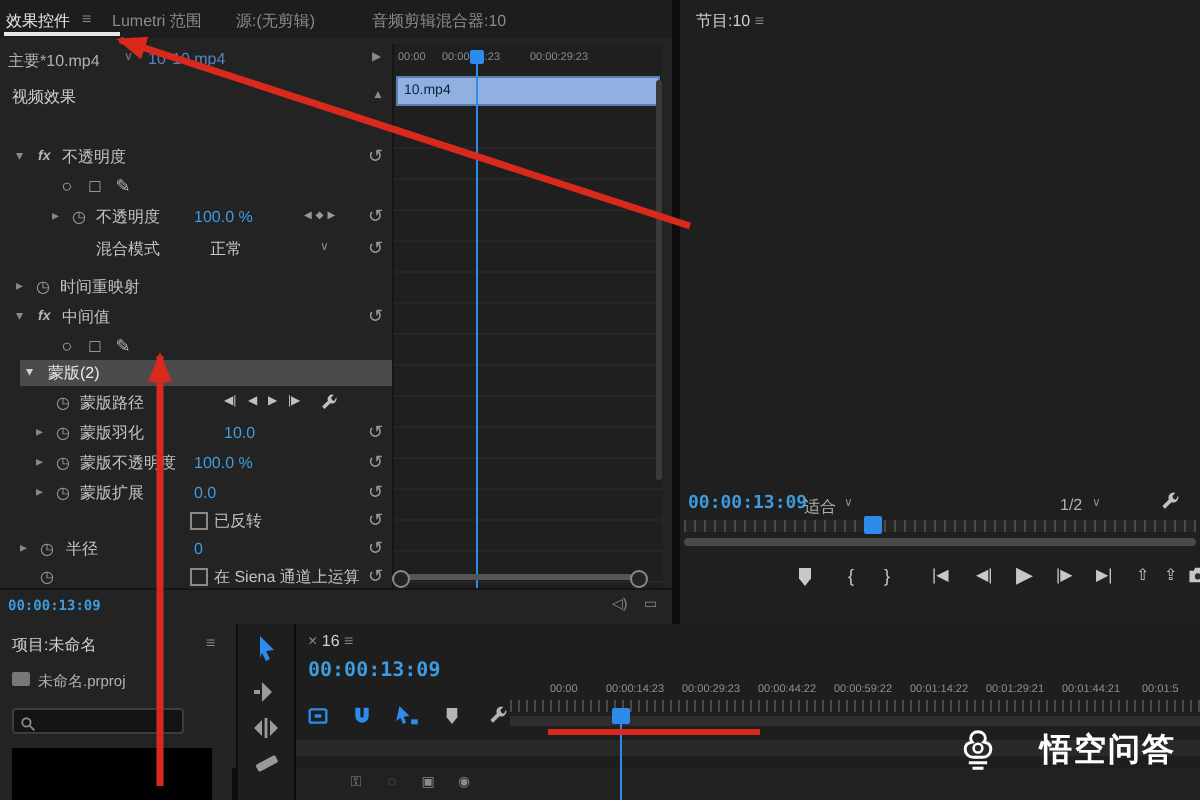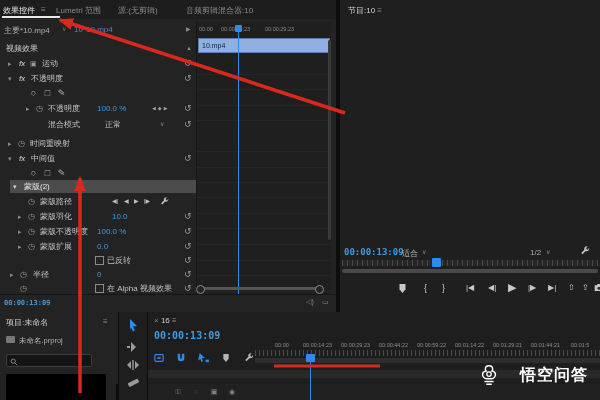--- a/index.html
+++ b/index.html
@@ -123,27 +123,20 @@
         <span style="left:24px;">00:00:14:23</span>
         <span style="left:68px;">00:00:29:23</span>
       </div>
       <div id="ecp-clipbar" class="abs">10.mp4</div>
       <div class="kf-grid abs"></div>
       <div class="playhead-v abs" style="left:41px;top:4px;height:268px;"></div>
       <div class="abs" style="left:38px;top:3px;width:7px;height:7px;background:#2d8ceb;border-radius:1px;"></div>
     </div>
     <div class="vscroll abs"></div>
 
-    <div class="erow abs" style="top:56px;">
-      <span class="tw" style="left:8px;">▸</span>
-      <span class="fxb" style="left:19px;">fx</span>
-      <span class="clock" style="left:30px;font-size:7px;">▣</span>
-      <span class="lbl" style="left:42px;">运动</span>
-      <span class="reset">↺</span>
-    </div>
 
     <div class="erow abs" style="top:71px;">
       <span class="tw" style="left:8px;">▾</span>
       <span class="fxb" style="left:19px;">fx</span>
       <span class="lbl" style="left:31px;">不透明度</span>
       <span class="reset">↺</span>
     </div>
 
     <div class="erow abs" style="top:86px;">
       <span class="masktool" style="left:28px;">○</span>
@@ -237,21 +230,21 @@
       <span class="tw" style="left:10px;">▸</span>
       <span class="clock" style="left:20px;">◷</span>
       <span class="lbl" style="left:33px;">半径</span>
       <span class="val" style="left:97px;">0</span>
       <span class="reset">↺</span>
     </div>
 
     <div class="erow abs" style="top:281px;">
       <span class="clock" style="left:20px;">◷</span>
       <span class="cb" style="left:95px;"></span>
-      <span class="lbl" style="left:107px;">在 Alpha 视频效果</span>
+      <span class="lbl" style="left:107px;">在 Siena 通道上运算</span>
       <span class="reset">↺</span>
     </div>
 
     <div id="ecp-slider"></div>
 
     <div id="ecp-footer" class="abs">
       <span class="tc" style="position:absolute;left:4px;top:4px;">00:00:13:09</span>
       <span style="position:absolute;left:306px;top:3px;color:#8a8a8a;font-size:7px;">◁)</span>
       <span style="position:absolute;left:322px;top:3px;color:#8a8a8a;font-size:7px;">▭</span>
     </div>

